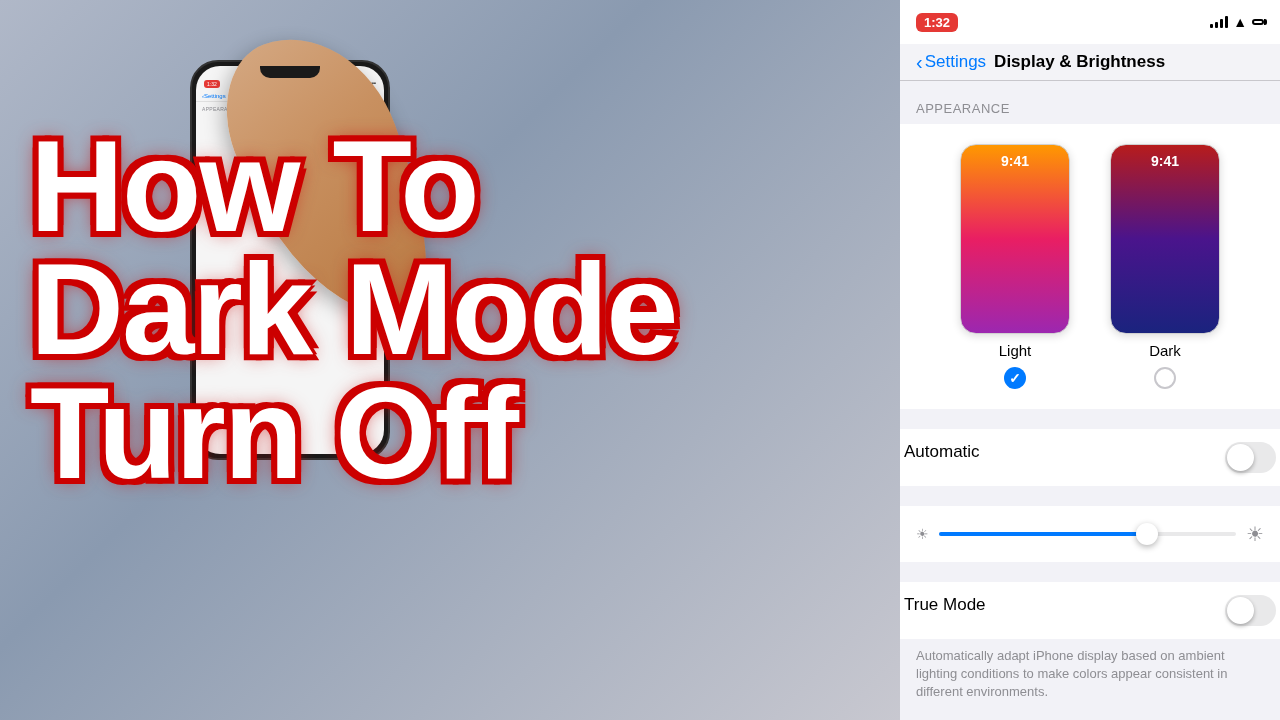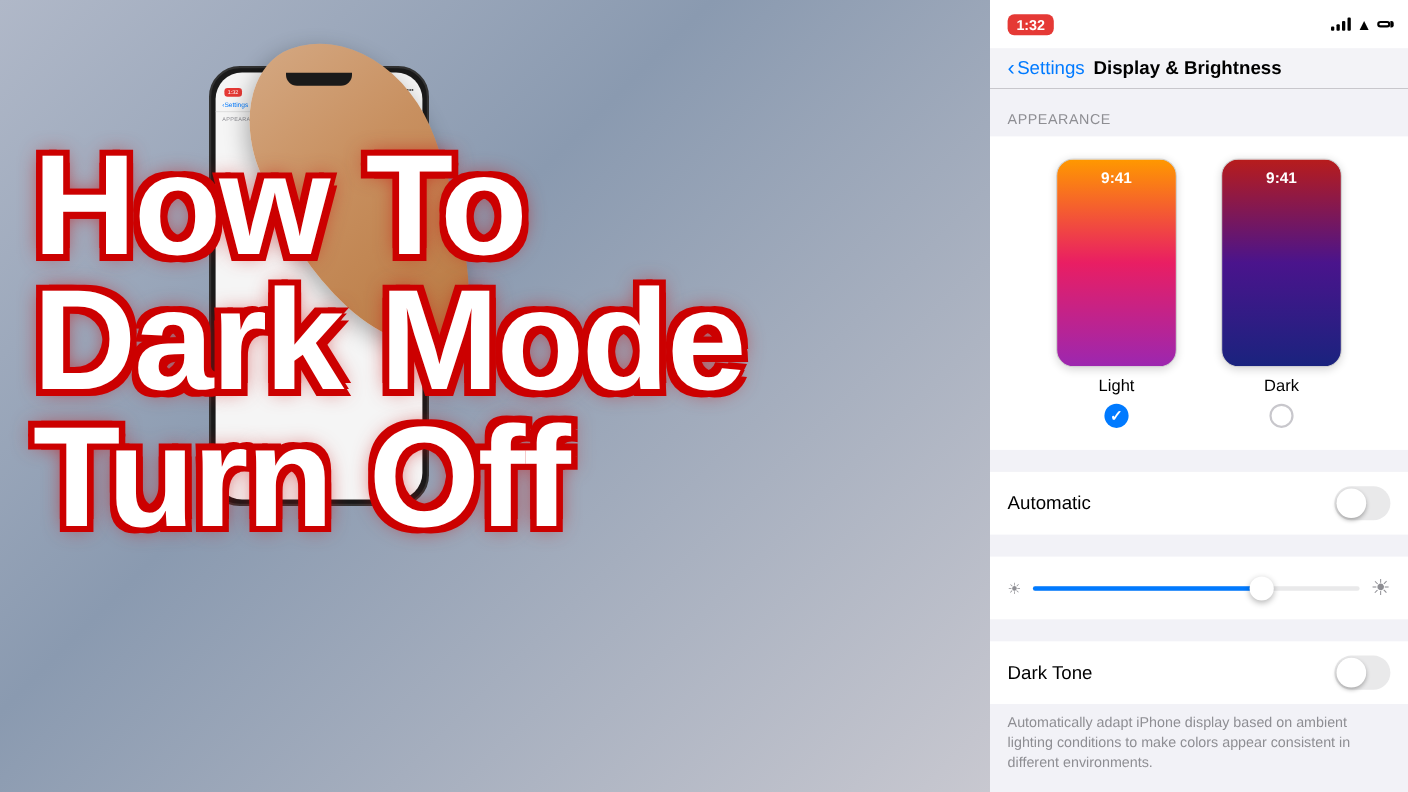--- a/index.html
+++ b/index.html
@@ -375,23 +375,22 @@
     }
 
     
     .settings-group {
       background: white;
       margin-top: 20px;
     }
 
     .settings-row {
       display: flex;
-      align-items: center;
       justify-content: space-between;
-      padding: 13px 16px;
+      padding: 13px 4px;
       border-bottom: 1px solid #e5e5ea;
       min-height: 44px;
     }
 
     .settings-row:last-child {
       border-bottom: none;
     }
 
     .settings-row-label {
       font-size: 17px;
@@ -596,21 +595,21 @@
         <div class="brightness-slider-track">
           <div class="brightness-slider-fill"></div>
           <div class="brightness-slider-thumb"></div>
         </div>
         <span class="brightness-icon-high">☀</span>
       </div>
     </div>
 
     <div class="settings-group">
       <div class="settings-row">
-        <span class="settings-row-label">Dark Tone</span>
+        <span class="settings-row-label">True Mode</span>
         <div class="toggle off">
           <div class="toggle-thumb"></div>
         </div>
       </div>
     </div>
 
     <div class="description-text">Automatically adapt iPhone display based on ambient lighting conditions to make colors appear consistent in different environments.</div>
 
   </div>
 </div>

